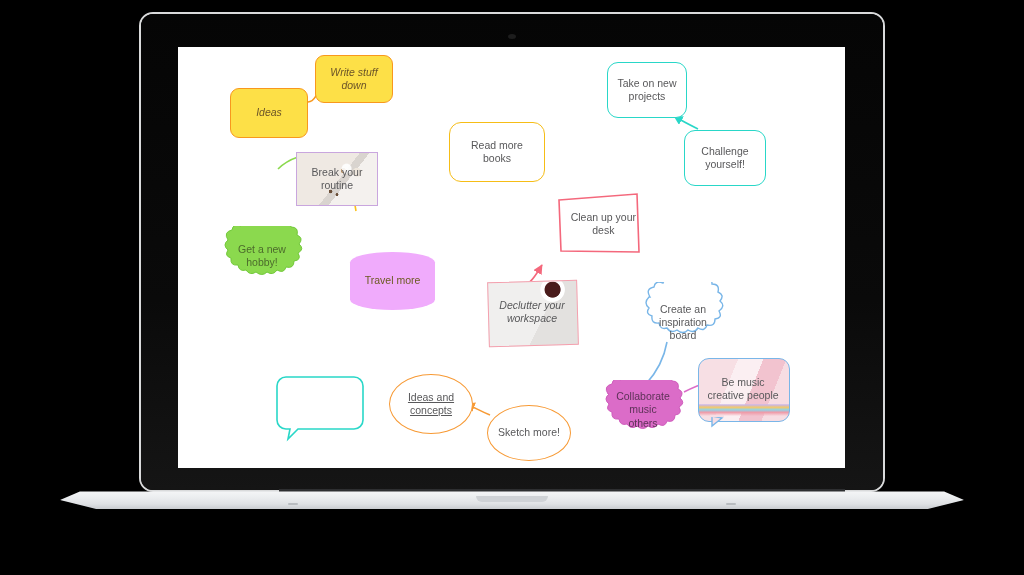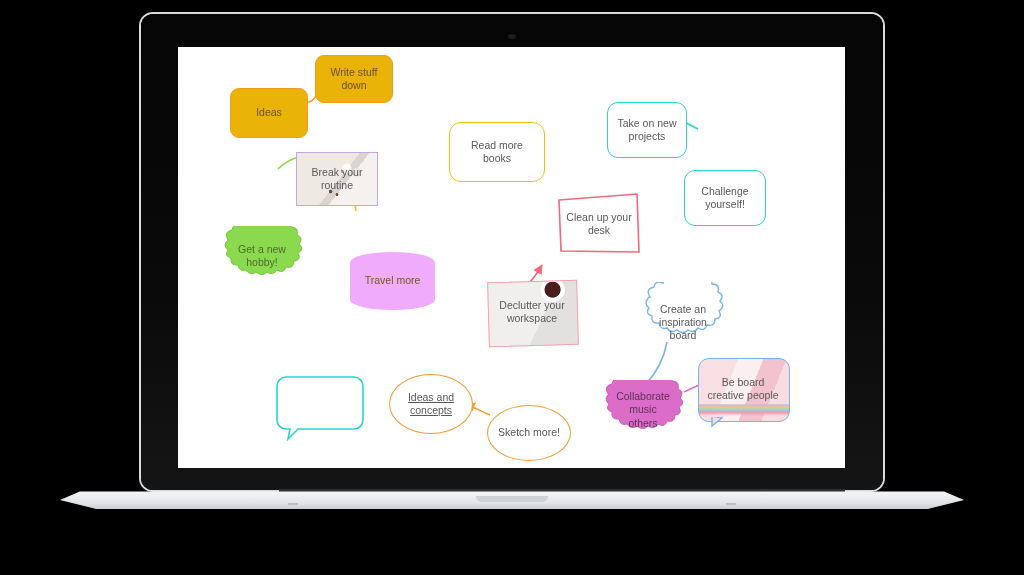--- a/index.html
+++ b/index.html
@@ -77,23 +77,23 @@
     text-align:center;
     color:#58585a;
     font-size:10.5px;
     line-height:1.24;
     padding:4px 6px;
   }
   .node span{display:block;}
 
   
   .rr{border-radius:9px;}
-  .fill-orange{background:#eab308;border:1px solid #F8981D;color:#6b5428;}
+  .fill-orange{background:#fde047;border:1px solid #F8981D;color:#6b5428;font-style:italic;}
   .out-amber{background:#fff;border:1.6px solid #F6BD16;border-radius:12px;}
-  .out-teal{background:#fff;border:1.6px solid #29D7C8;border-radius:11px;margin-top:40px;}
+  .out-teal{background:#fff;border:1.6px solid #29D7C8;border-radius:11px;}
   .out-orange{background:#fff;border:1.6px solid #F79A35;}
 
   
   .barrel{
     background:#f0abfc;
     border-radius:50% / 18%;
     color:#6b5a20;
   }
 
   
@@ -224,31 +224,31 @@
         <div>
           <span>Challenge</span>
           <span>yourself!</span>
         </div>
       </div>
 
       <div style="position:absolute;left:378px;top:145px;width:86px;height:64px;">
         <svg viewBox="0 0 86 64" style="position:absolute;left:0;top:0;width:86px;height:64px;">
           <polygon points="3,8 81,2 83,60 5,59" fill="#ffffff" stroke="#F4687C" stroke-width="1.6"></polygon>
         </svg>
-        <div class="node" style="left:0;top:0;width:86px;height:64px;">
+        <div class="node" style="left:0;top:0;width:86px;height:64px;justify-content:flex-end;">
           <div>
             <span>Clean up your</span>
             <span>desk</span>
           </div>
         </div>
       </div>
 
       <div style="position:absolute;left:310px;top:231px;width:88px;height:68px;">
         <div class="imgnode img-declutter" style="position:absolute;left:0;top:3px;width:88px;height:63px;transform:rotate(-1.6deg);"></div>
-        <div class="node" style="left:0;top:0;width:88px;height:68px;">
+        <div class="node" style="left:0;top:0;width:88px;height:68px;font-style:italic;">
           <div>
             <span>Declutter your</span>
             <span>workspace</span>
           </div>
         </div>
       </div>
 
       <div style="position:absolute;left:460px;top:235px;width:90px;height:64px;">
         <svg viewBox="0 0 90 64" style="position:absolute;left:0;top:0;width:90px;height:64px;">
           <path d="M12,15 q-5,-8 4,-10 q1,-7 9,-4 q3,-7 10,-3 q4,-6 10,-2 q5,-6 11,-1 q6,-4 10,2 q8,-3 8,5
@@ -279,21 +279,21 @@
       </div>
 
       <div style="position:absolute;left:520px;top:311px;width:90px;height:70px;">
         <div class="imgnode img-creative" style="position:absolute;left:0;top:0;width:90px;height:62px;"></div>
         <svg viewBox="0 0 90 70" style="position:absolute;left:0;top:0;width:90px;height:70px;">
           <path d="M14,58 L14,68 L24,60 z" fill="#f6dde3" stroke="#79B6E8" stroke-width="1.4"></path>
           <line x1="12" y1="58" x2="26" y2="58" stroke="#f6dde3" stroke-width="2.2"></line>
         </svg>
         <div class="node" style="left:0;top:0;width:90px;height:62px;">
           <div>
-            <span>Be board</span>
+            <span>Be music</span>
             <span>creative people</span>
           </div>
         </div>
       </div>
 
       <div style="position:absolute;left:98px;top:329px;width:88px;height:66px;">
         <svg viewBox="0 0 88 66" style="position:absolute;left:0;top:0;width:88px;height:66px;">
           <path d="M10,1 H78 a9,9 0 0 1 9,9 V44 a9,9 0 0 1 -9,9 H22 L12,63 L14,53 H10 a9,9 0 0 1 -9,-9 V10 a9,9 0 0 1 9,-9 z" fill="#ffffff" stroke="#29D7C8" stroke-width="1.6"></path>
         </svg>
       </div>

